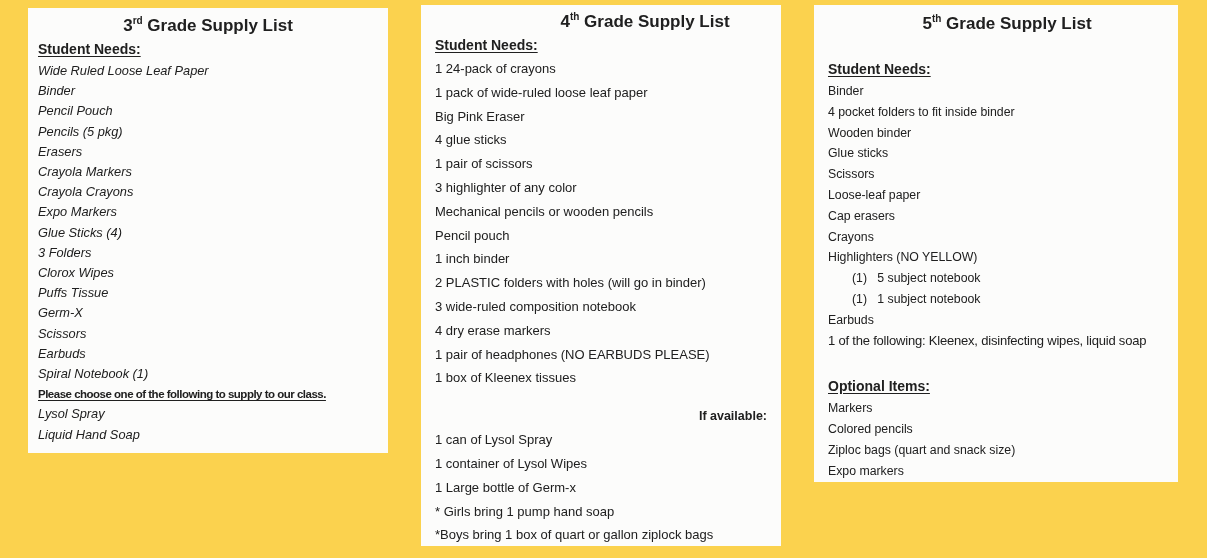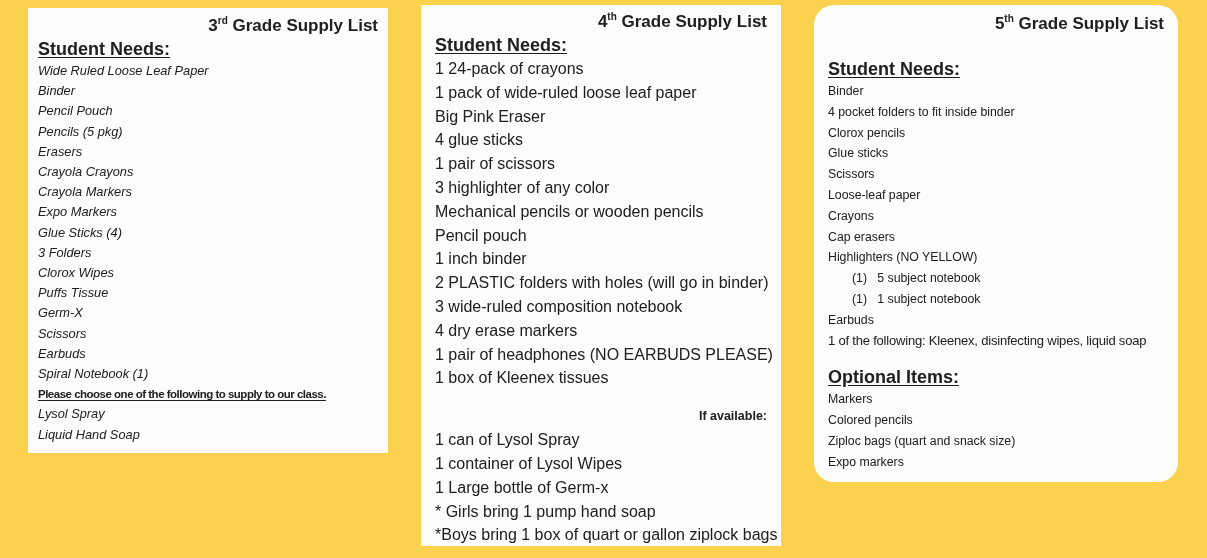--- a/index.html
+++ b/index.html
@@ -12,80 +12,80 @@
     overflow:hidden;
   }
   .card{
     position:absolute;
     background:#FCFCFB;
     box-sizing:border-box;
     overflow:hidden;
   }
   .card1{left:28px;top:8px;width:360px;height:445px;padding:5px 10px;}
   .card2{left:421px;top:5px;width:360px;height:541px;padding:4px 14px;}
-  .card3{left:814px;top:5px;width:364px;height:477px;padding:6px 14px;border-radius:20px;}
+  .card3{left:814px;top:5px;width:364px;height:477px;padding:6px 14px;}
 
   .title{
     font-weight:bold;
     font-size:17px;
-    text-align:right;
+    text-align:center;
     line-height:25px;
     white-space:pre;
   }
   .title sup{font-size:10px;vertical-align:super;line-height:0;}
   .card2 .title{padding-left:88px;}
   .card3 .title{padding-left:22px;margin-bottom:22px;}
 
   .heading{
     font-weight:bold;
-    font-size:18px;
+    font-size:14px;
     text-decoration:underline;
     text-underline-offset:2px;
     line-height:23px;
     white-space:pre;
   }
   .line{white-space:pre;}
   .card1 .line{font-size:12.8px;line-height:20.2px;font-style:italic;}
-  .card2 .line{font-size:16px;line-height:23.8px;}
+  .card2 .line{font-size:13px;line-height:23.8px;}
   .card3 .line{font-size:12.3px;line-height:20.8px;}
   .card3 .needs .line:last-child{font-size:13px;letter-spacing:-0.2px;}
 
   .note-heading{
     font-weight:bold;
     font-size:11.5px;
     letter-spacing:-0.5px;
     text-decoration:underline;
     text-underline-offset:2px;
     line-height:20.2px;
     white-space:pre;
   }
   .subheading{
     font-weight:bold;
     font-size:12.5px;
     line-height:24px;
     white-space:pre;
   }
   .card2 .subheading{margin-top:14px;text-align:right;}
-  .card3 .heading2{margin-top:15px;}
+  .card3 .heading2{margin-top:24px;}
   .indent{padding-left:24px;}
 </style>
 </head>
 <body>
 
 <section class="card card1">
   <div class="title"><span>3</span><sup>rd</sup><span> Grade Supply List</span></div>
   <div class="heading">Student Needs:</div>
   <div class="needs">
     <div class="line">Wide Ruled Loose Leaf Paper</div>
     <div class="line">Binder</div>
     <div class="line">Pencil Pouch</div>
     <div class="line">Pencils (5 pkg)</div>
     <div class="line">Erasers</div>
+    <div class="line">Crayola Markers</div>
     <div class="line">Crayola Crayons</div>
-    <div class="line">Crayola Markers</div>
     <div class="line">Expo Markers</div>
     <div class="line">Glue Sticks (4)</div>
     <div class="line">3 Folders</div>
     <div class="line">Clorox Wipes</div>
     <div class="line">Puffs Tissue</div>
     <div class="line">Germ-X</div>
     <div class="line">Scissors</div>
     <div class="line">Earbuds</div>
     <div class="line">Spiral Notebook (1)</div>
   </div>
@@ -124,26 +124,26 @@
     <div class="line">*Boys bring 1 box of quart or gallon ziplock bags</div>
   </div>
 </section>
 
 <section class="card card3">
   <div class="title"><span>5</span><sup>th</sup><span> Grade Supply List</span></div>
   <div class="heading">Student Needs:</div>
   <div class="needs">
     <div class="line">Binder</div>
     <div class="line">4 pocket folders to fit inside binder</div>
-    <div class="line">Clorox pencils</div>
+    <div class="line">Wooden binder</div>
     <div class="line">Glue sticks</div>
     <div class="line">Scissors</div>
     <div class="line">Loose-leaf paper</div>
+    <div class="line">Cap erasers</div>
     <div class="line">Crayons</div>
-    <div class="line">Cap erasers</div>
     <div class="line">Highlighters (NO YELLOW)</div>
     <div class="line indent">(1)   5 subject notebook</div>
     <div class="line indent">(1)   1 subject notebook</div>
     <div class="line">Earbuds</div>
     <div class="line">1 of the following: Kleenex, disinfecting wipes, liquid soap</div>
   </div>
   <div class="heading heading2">Optional Items:</div>
   <div>
     <div class="line">Markers</div>
     <div class="line">Colored pencils</div>

